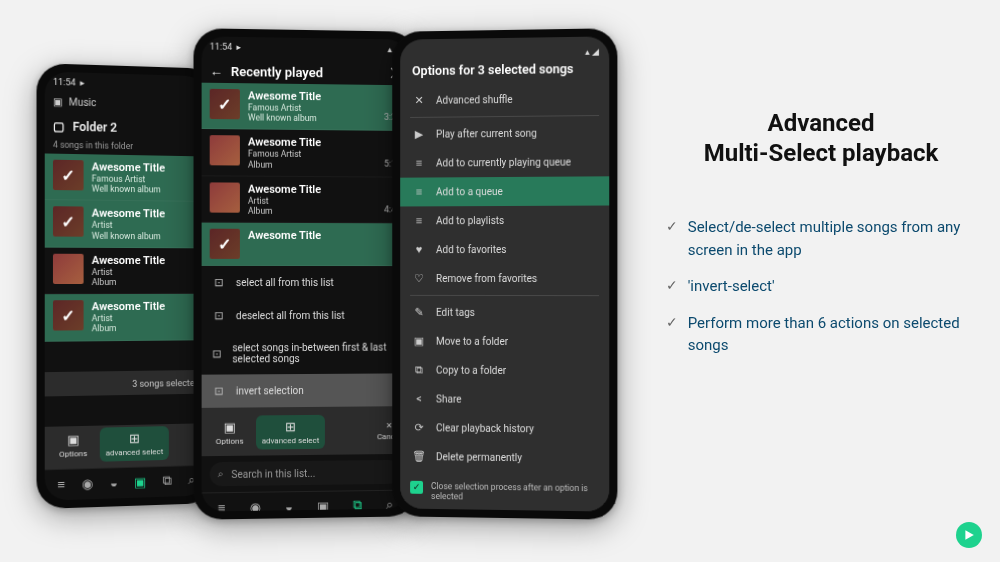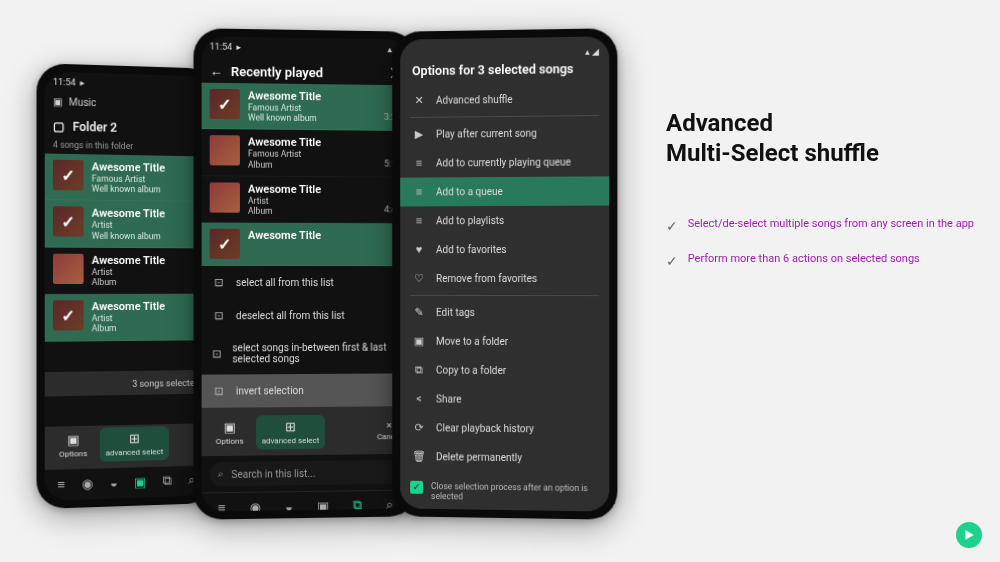--- a/index.html
+++ b/index.html
@@ -59,23 +59,23 @@
 
   .panel { position:absolute; inset:0; background:#2f2f2f; display:flex; flex-direction:column; padding:6px 0 0; }
   .panel-title { font-size:12.5px; font-weight:600; color:#fff; padding:4px 12px 8px; }
   .opt { display:flex; align-items:center; gap:10px; padding:8px 12px; font-size:10px; color:#ddd; }
   .opt.hl { background:#287a5a; }
   .opt .ic { width:14px; text-align:center; font-size:11px; color:#ccc; }
   .opoff { margin-top:auto; display:flex; align-items:flex-start; gap:8px; padding:8px 10px; font-size:8.5px; color:#bbb; line-height:1.2; background:#2f2f2f; }
   .chkbox { width:13px; height:13px; background:#1ED28E; border-radius:2px; display:flex; align-items:center; justify-content:center; color:#111; font-size:9px; flex-shrink:0; }
 
   .side { position:absolute; left:666px; top:108px; width:310px; }
-  .side h1 { font-size:24px; font-weight:700; line-height:1.25; color:#111; }
+  .side h1 { font-size:24px; font-weight:700; text-align:center; line-height:1.25; color:#111; }
   .bullets { margin-top:48px; list-style:none; }
-  .bullets li { display:flex; gap:10px; font-size:11px; color:#a21caf; line-height:1.5; margin-bottom:14px; }
+  .bullets li { display:flex; gap:10px; font-size:15px; color:#0c4a6e; line-height:1.5; margin-bottom:14px; }
   .bullets li::before { content:"✓"; color:#666; font-size:14px; flex-shrink:0; }
 
   .logo { position:absolute; right:18px; bottom:14px; width:26px; height:26px; border-radius:50%; background:#1ED28E; display:flex; align-items:center; justify-content:center; }
   .logo svg{ width:12px; height:12px; fill:#fff; }
 </style>
 </head>
 <body>
 
 <div class="stage">
 
@@ -320,24 +320,25 @@
         </div>
       </div>
     </div>
   </div>
 
 </div>
 
 <div class="side">
   <h1>
     <span>Advanced</span><br>
-    <span>Multi-Select shuffle</span>
+    <span>Multi-Select playback</span>
   </h1>
   <ul class="bullets" id="bullets">
       <li>Select/de-select multiple songs from any screen in the app</li>
+      <li>'invert-select'</li>
       <li>Perform more than 6 actions on selected songs</li>
     </ul>
 </div>
 
 <div class="logo">
   <svg viewBox="0 0 10 10">
       <path d="M2 1 L9 5 L2 9 Z"></path>
     </svg>
 </div>
 

